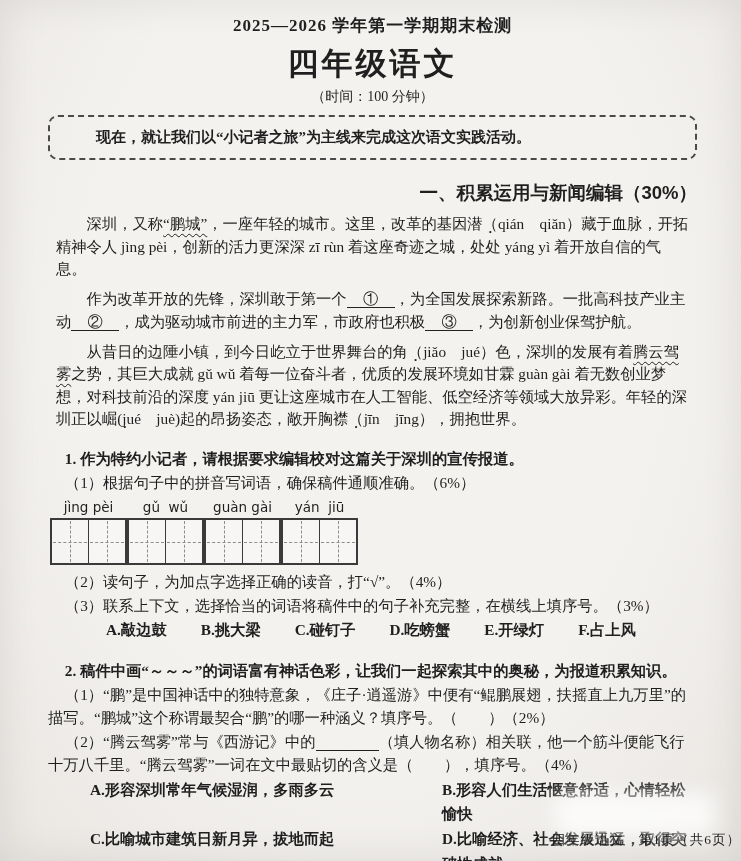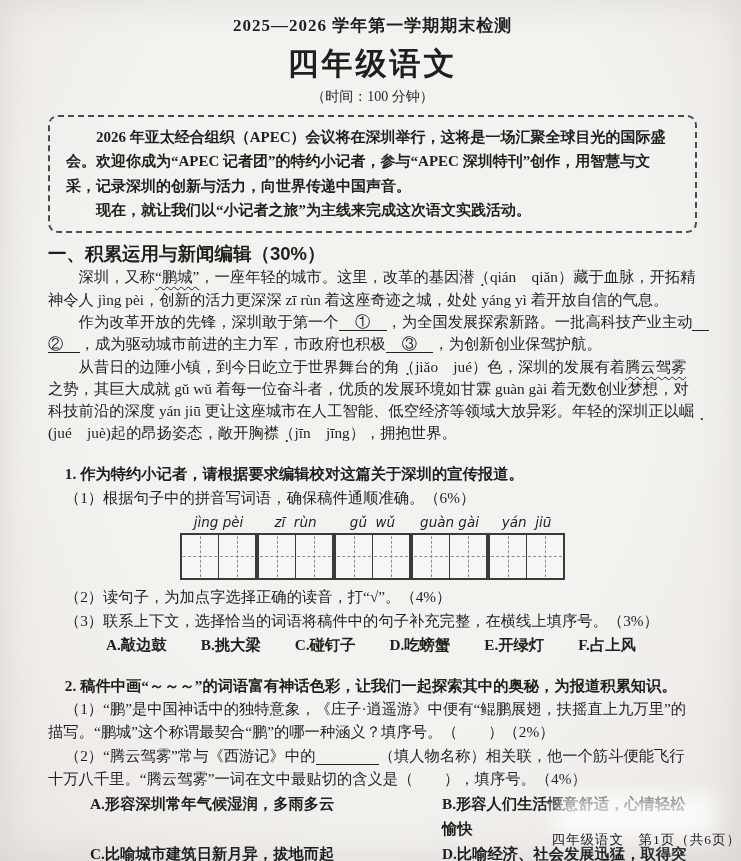--- a/index.html
+++ b/index.html
@@ -31,45 +31,45 @@
   .intro-box {
     margin-top:9px;
     border:2px dashed #4a4a4a; border-radius:10px;
     padding:8px 16px 9px 16px;
     font-size:15px; line-height:1.62; font-weight:600;
   }
   .intro-box p { margin:0; text-indent:2em; }
   .intro-box p.strong { font-weight:800; }
   
   .section-heading {
-    margin-top:8px; font-size:18.5px; font-weight:bold;
+    margin-top:20px; font-size:18.5px; font-weight:bold;
     font-family:"Liberation Sans","DejaVu Sans",sans-serif;
+    text-align:right;
   }
   .body-para {
-    margin:0; font-size:15.3px; line-height:1.46; text-indent:2em;
+    margin:8px; font-size:15.3px; line-height:1.46; text-indent:2em;
   }
   .q-main { margin:18px 0 0 0; font-size:15.3px; line-height:1.5; text-indent:1.1em; font-weight:bold; }
   .q-sub  { margin:1px 0 0 0; font-size:15.3px; line-height:1.5; text-indent:1.1em; }
   
   .seg-plain { }
   .seg-wavy {
     text-decoration:underline; text-decoration-style:wavy;
     text-decoration-thickness:1px; text-underline-offset:4px;
   }
   .seg-dot { position:relative; }
   .seg-dot::after {
     content:"•"; position:absolute; left:50%; bottom:-0.52em;
     transform:translateX(-50%); font-size:9px; line-height:1;
   }
   .seg-blank { border-bottom:1.5px solid #222; padding:0 1px; }
   
   .pinyin-row {
-    display:flex; justify-content:center;
+    display:flex; justify-content:flex-start;
     margin:4px 2px 6px 2px;
-    font-style:italic;
   }
   .pinyin-group { display:flex; flex-direction:column; align-items:center; }
   .pinyin-label {
     font-family:"DejaVu Sans","Liberation Sans",sans-serif;
     font-size:13.5px; margin-bottom:3px; white-space:pre;
   }
   .tzg-box { display:flex; border:2px solid #3a3a3a; background:rgba(255,255,255,0.35); }
   .tzg-cell { width:36px; height:43px; position:relative; }
   .tzg-cell + .tzg-cell { border-left:1.5px solid #3a3a3a; }
   .tzg-cell::before {
@@ -106,43 +106,35 @@
 </head>
 <body>
 
 <div class="paper">
 
   <div class="exam-session">2025—2026 学年第一学期期末检测</div>
   <div class="page-title">四年级语文</div>
   <div class="time-note">（时间：100 分钟）</div>
 
   <div class="intro-box">
-    <p>2026 年亚太经合组织（APEC）会议将在深圳举行，这将是一场汇聚全球目光的国际盛会。欢迎你成为“APEC 记者团”的特约小记者，参与“APEC 深圳特刊”创作，用智慧与文采，记录深圳的创新与活力，向世界传递中国声音。</p>
     <p class="strong">现在，就让我们以“小记者之旅”为主线来完成这次语文实践活动。</p>
   </div>
 
   <div class="section-heading">一、积累运用与新闻编辑（30%）</div>
 
   <p class="body-para"><span class="seg-plain">深圳，又称</span><span class="seg-wavy">“鹏城”</span><span class="seg-plain">，一座年轻的城市。这里，改革的基因</span><span class="seg-dot">潜</span><span class="seg-plain">（qián　qiǎn）藏于血脉，开拓精神令人 jìng pèi，创新的活力更深深 zī rùn 着这座奇迹之城，处处 yáng yì 着开放自信的气息。</span></p>
   <p class="body-para"><span class="seg-plain">作为改革开放的先锋，深圳敢于第一个</span><span class="seg-blank">　①　</span><span class="seg-plain">，为全国发展探索新路。一批高科技产业主动</span><span class="seg-blank">　②　</span><span class="seg-plain">，成为驱动城市前进的主力军，市政府也积极</span><span class="seg-blank">　③　</span><span class="seg-plain">，为创新创业保驾护航。</span></p>
   <p class="body-para"><span class="seg-plain">从昔日的边陲小镇，到今日屹立于世界舞台的</span><span class="seg-dot">角</span><span class="seg-plain">（jiǎo　jué）色，深圳的发展有着</span><span class="seg-wavy">腾云驾雾</span><span class="seg-plain">之势，其巨大成就 gǔ wǔ 着每一位奋斗者，优质的发展环境如甘霖 guàn gài 着无数创业梦想，对科技前沿的深度 yán jiū 更让这座城市在人工智能、低空经济等领域大放异彩。年轻的深圳正以</span><span class="seg-dot">崛</span><span class="seg-plain">(jué　juè)起的昂扬姿态，敞开胸</span><span class="seg-dot">襟</span><span class="seg-plain">（jīn　jīng），拥抱世界。</span></p>
 
   <p class="q-main">1. 作为特约小记者，请根据要求编辑校对这篇关于深圳的宣传报道。</p>
   <p class="q-sub">（1）根据句子中的拼音写词语，确保稿件通顺准确。（6%）</p>
 
   <div class="pinyin-row">
     <div class="pinyin-group">
       <div class="pinyin-label">jìng pèi</div>
-      <div class="tzg-box">
-          <div class="tzg-cell"></div>
-          <div class="tzg-cell"></div>
-        </div>
-    </div>
-    <div class="pinyin-group">
-      <div class="pinyin-label">zī  rùn</div>
       <div class="tzg-box">
           <div class="tzg-cell"></div>
           <div class="tzg-cell"></div>
         </div>
     </div>
     <div class="pinyin-group">
       <div class="pinyin-label">gǔ  wǔ</div>
       <div class="tzg-box">
           <div class="tzg-cell"></div>
           <div class="tzg-cell"></div>

